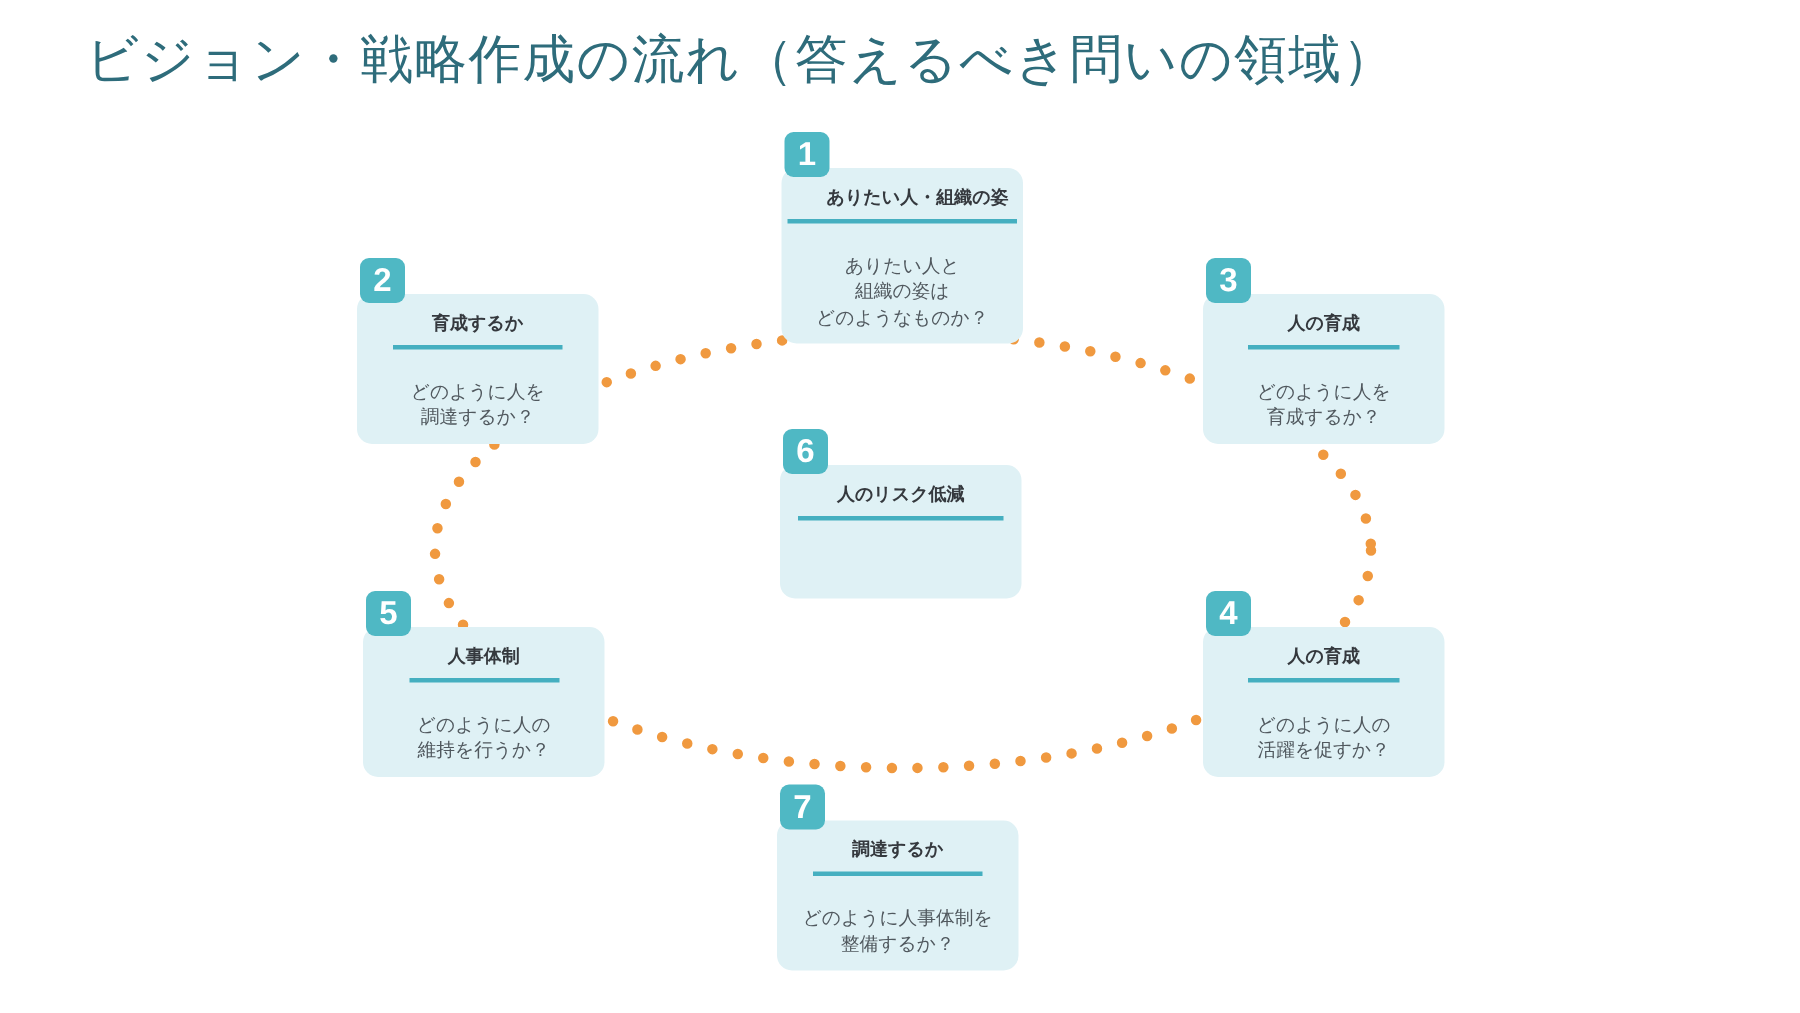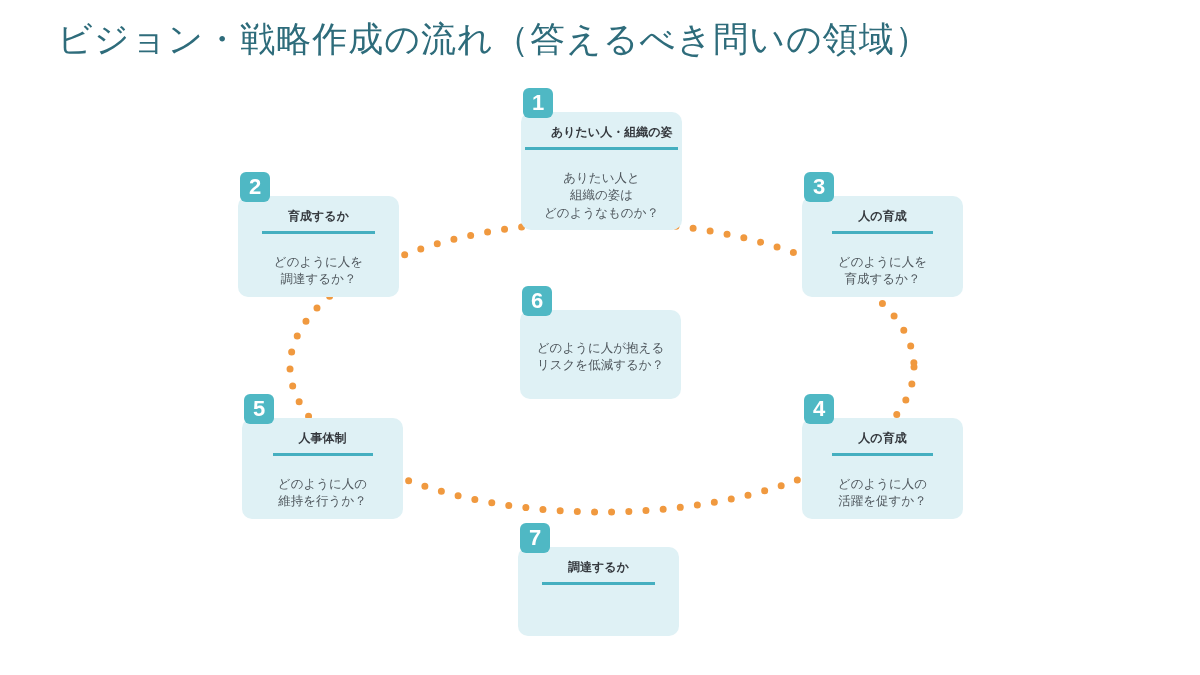--- a/index.html
+++ b/index.html
@@ -115,22 +115,23 @@
 
   <div class="card pos-5">
     <div class="badge">5</div>
     <span class="card-heading">人事体制</span>
     <div class="card-body">どのように人の
 維持を行うか？</div>
   </div>
 
   <div class="card pos-6">
     <div class="badge">6</div>
-    <div class="card-body">どのように人が抱える
-リスクを低減するか？</div>
+    <span class="card-heading">人のリスク低減</span>
   </div>
 
   <div class="card pos-7">
     <div class="badge">7</div>
     <span class="card-heading">調達するか</span>
+    <div class="card-body">どのように人事体制を
+整備するか？</div>
   </div>
 
 </div>
 
 </body></html>

